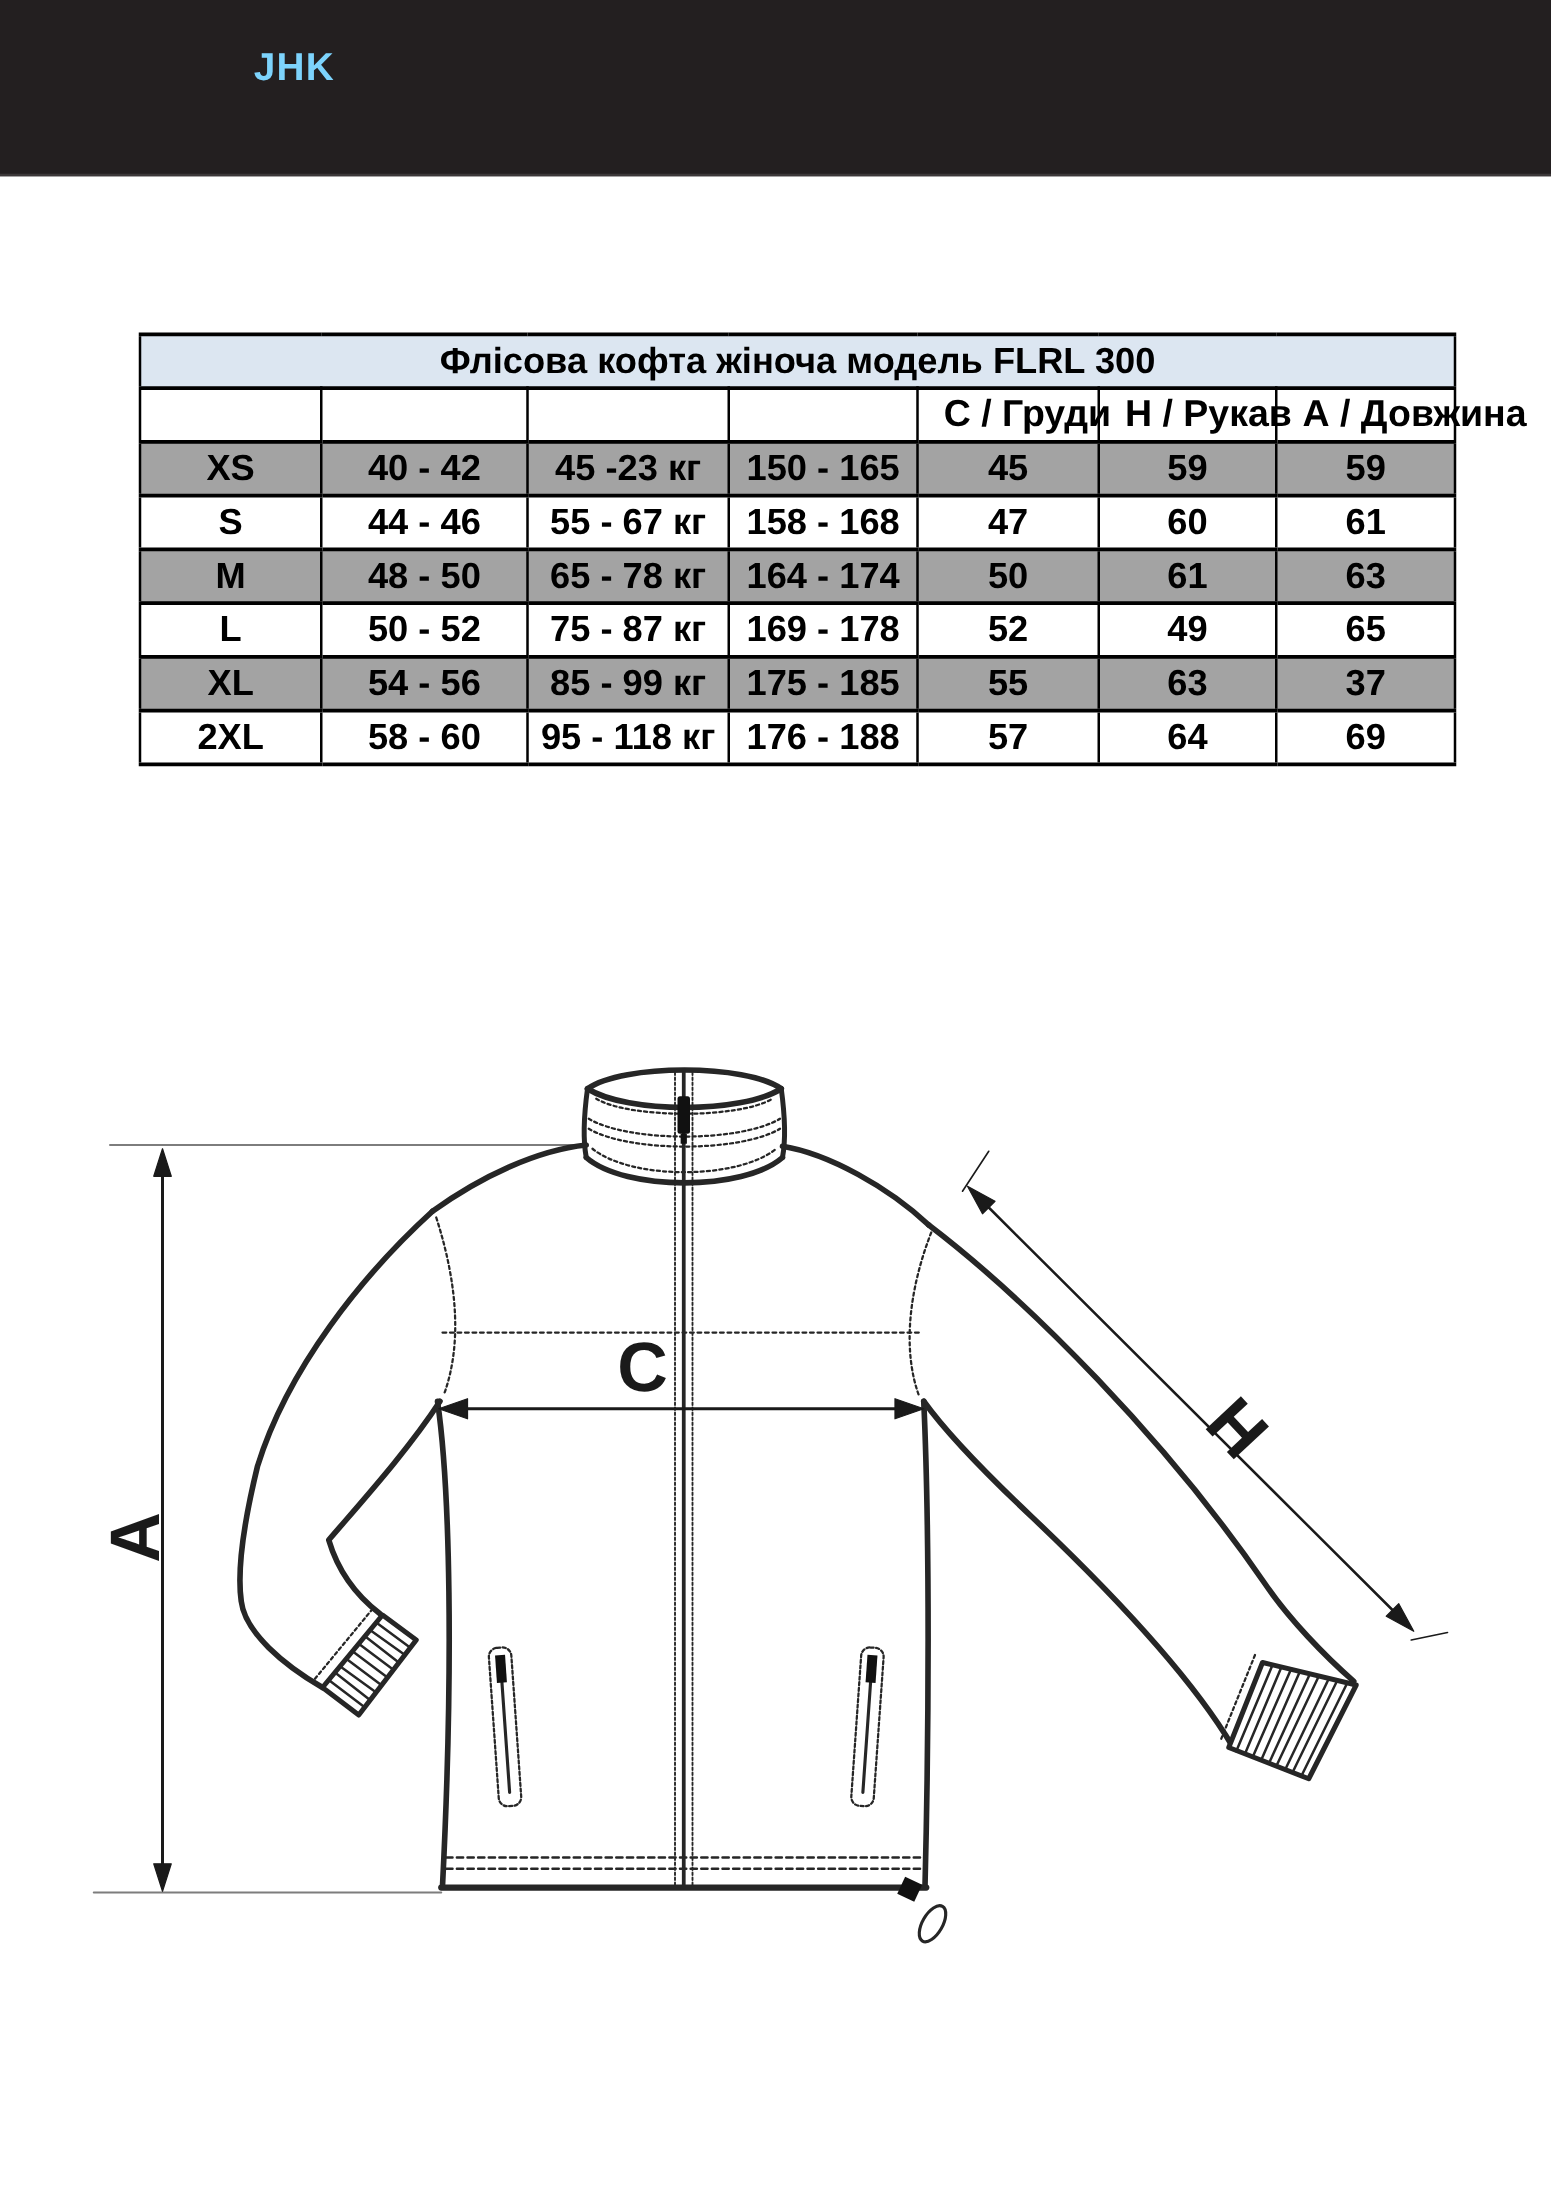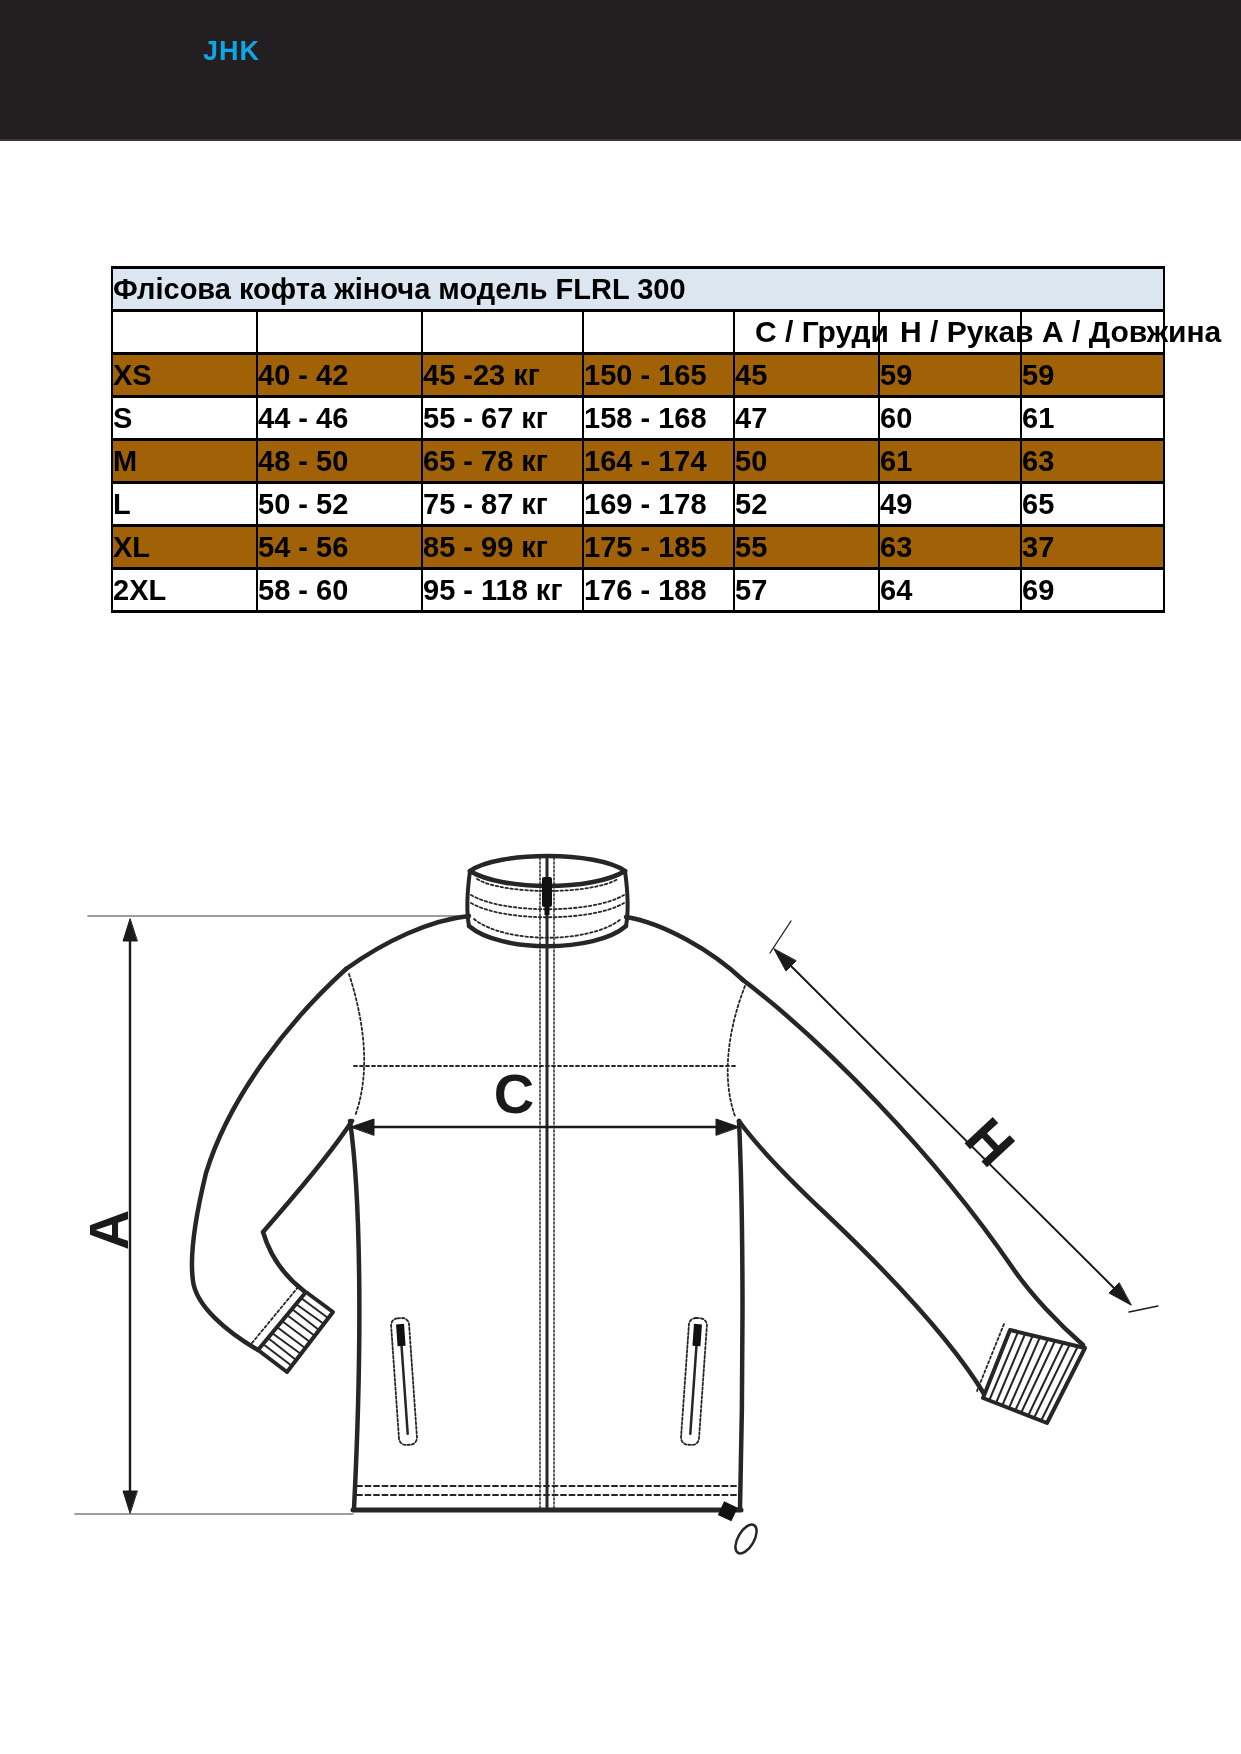--- a/index.html
+++ b/index.html
@@ -6,41 +6,41 @@
   body{
     width:1241px;height:1754px;position:relative;overflow:hidden;
     background:#ffffff;font-family:"Liberation Sans",sans-serif;
   }
   
   .brand-bar{
     position:absolute;left:0;top:0;width:1241px;height:139px;
     background:#231f20;border-bottom:2px solid #3c3839;
   }
   .brand-logo{
-    position:absolute;left:203px;top:36px;color:#0ea5e9;
-    font-size:27px;font-weight:bold;letter-spacing:1px;
+    position:absolute;left:203px;top:36px;color:#7dd3fc;
+    font-size:31px;font-weight:bold;letter-spacing:1px;
   }
   
   table.size-table{
     position:absolute;left:111px;top:266px;width:1052px;
     border-collapse:collapse;table-layout:fixed;
     font-weight:bold;color:#000;
   }
   table.size-table td,table.size-table th{
     border-left:2px solid #000;border-right:2px solid #000;
     border-top:3px solid #000;border-bottom:3px solid #000;
-    padding:0;text-align:left;vertical-align:middle;
+    padding:0;text-align:center;vertical-align:middle;
     font-weight:bold;font-size:29px;line-height:1.25;
     overflow:visible;
   }
   tr.title-row td{height:40px;background:#dce6f1;font-size:29px;}
   tr.header-row th{height:112px;white-space:pre-line;}
   tr.subheader-row td{height:40px;text-align:left;padding-left:20px;white-space:nowrap;font-size:30px;}
   tr.data-row td{height:40px;}
-  tr.alt td{background:#a16207;}
+  tr.alt td{background:#a3a3a3;}
   
   svg.diagram{position:absolute;left:0;top:0;}
   .dim-label{font-family:"Liberation Sans",sans-serif;font-weight:bold;font-size:56px;fill:#1a1a1a;}
 </style>
 </head>
 <body>
 
 <div class="brand-bar">
   <span class="brand-logo">JHK</span>
 </div>

